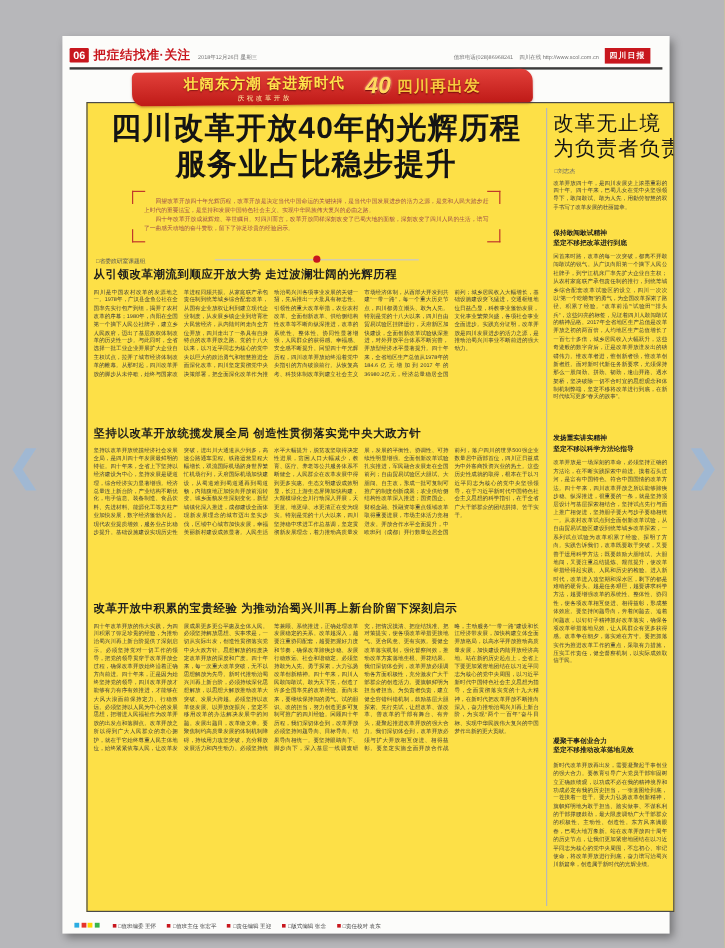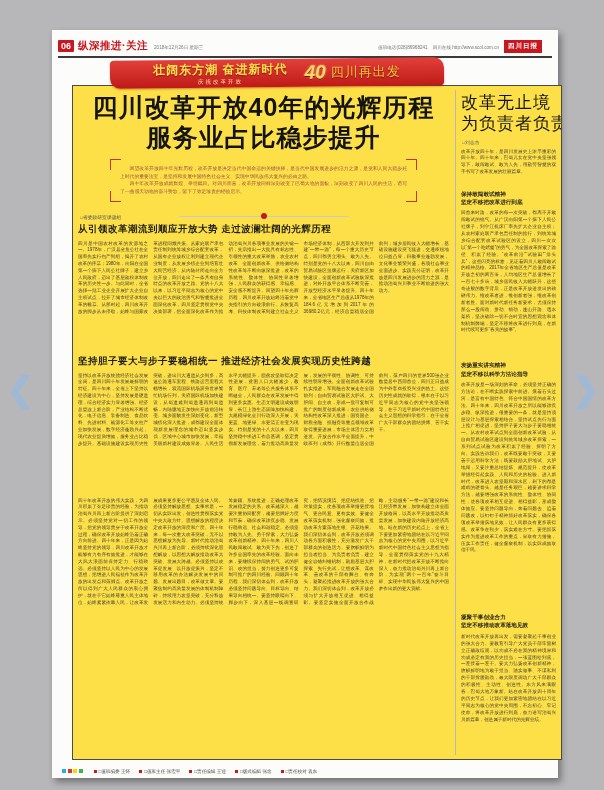--- a/index.html
+++ b/index.html
@@ -23,21 +23,21 @@
   .mast-contact, .mast-site { font-size:4.6px; color:#777; margin-right:5px; margin-top:2px; white-space:nowrap; }
   .mast-logo { background:#c8171e; color:#fff; font-size:6.5px; font-weight:bold; padding:2px 4px; letter-spacing:1px; white-space:nowrap; }
   .mast-rule { position:absolute; left:6px; right:6px; top:26px; height:1.5px; background:#3a3a3a; }
 
   
   .banner { position:absolute; left:58px; top:29px; width:334px; height:28px; background:linear-gradient(180deg,#e2403a,#bf1a17); border-radius:4px 10px 4px 10px; transform:rotate(-.6deg); display:flex; align-items:center; justify-content:center; gap:5px; box-shadow:0 1px 2px rgba(120,20,20,.4); z-index:3; padding:0 8px; }
   .banner-left { display:flex; flex-direction:column; align-items:center; }
   .banner-main { color:#ffe24a; font-weight:bold; font-size:12px; letter-spacing:1px; white-space:nowrap; text-shadow:0 1px 1px rgba(90,10,10,.6); }
   .banner-sub { color:#ffe9a0; font-size:5.5px; letter-spacing:2px; white-space:nowrap; }
   .banner-num { color:#ffd95e; font-weight:bold; font-size:19px; font-style:italic; text-shadow:0 1px 0 #7e0f0c, 0 0 2px #fff3c0;margin-left:12px; }
-  .banner-tail { color:#f8c93e; font-weight:normal; font-size:13px; letter-spacing:1px; white-space:nowrap; text-shadow:0 1px 1px #7e0f0c; }
+  .banner-tail { color:#f8c93e; font-weight:bold; font-size:13px; letter-spacing:1px; white-space:nowrap; text-shadow:0 1px 1px #7e0f0c; }
 
   
   .contentbox { position:absolute; left:20px; top:55px; width:490px; height:675px; border:1px solid #4a4a4a; background:#fde047; display:flex; }
   .main-col { width:382px; padding:6px 6px 0 5px; position:relative; }
   .col-divider { width:1px; background:#b8b8b8; margin:4px 0; }
   .side-col { flex:1; padding:6px 5px 0 5px; overflow:hidden; }
 
   
   .headline { text-align:center; color:#141414; font-weight:900; font-size:25px; line-height:1.1; letter-spacing:1px; margin-top:2px; white-space:nowrap; }
   .headline.second { font-size:25px; }
@@ -86,21 +86,21 @@
 </head>
 <body>
 
 <div class="chevron left">❮</div>
 <div class="chevron right">❯</div>
 
 <div class="page">
 
   <div class="masthead">
     <span class="page-no">06</span>
-    <span class="section-name">纵深推进·关注</span>
+    <span class="section-name">把症结找准·关注</span>
     <span class="mast-date">2018年12月26日 星期三</span>
     <span class="mast-spacer"></span>
     <span class="mast-contact">值班电话(028)86968241</span>
     <span class="mast-site">四川在线 http://www.scol.com.cn</span>
     <span class="mast-logo">四川日报</span>
   </div>
   <div class="mast-rule"></div>
 
   <div class="banner">
     <span class="banner-left">
@@ -128,23 +128,24 @@
 
       <div class="byline-row">
         <span class="main-byline">□省委政研室课题组</span>
         <span class="deco-line"></span>
         <span class="deco-dot"></span>
       </div>
 
       <div class="sec-heading">从引领改革潮流到顺应开放大势 走过波澜壮阔的光辉历程</div>
       <div class="sec-body s1">四川是中国农村改革的发源地之一。1978年，广汉县金鱼公社在全国率先实行包产到组，揭开了农村改革的序幕；1980年，向阳在全国第一个摘下人民公社牌子，建立乡人民政府，迈出了基层政权体制改革的历史性一步。与此同时，全省选择一批工业企业开展扩大企业自主权试点，拉开了城市经济体制改革的帷幕。从那时起，四川改革开放的脚步从未停歇，始终与国家改革进程同频共振。从家庭联产承包责任制到统筹城乡综合配套改革，从国有企业放权让利到建立现代企业制度，从发展乡镇企业到培育壮大民营经济，从内陆封闭走向全方位开放，四川走出了一条具有自身特点的改革开放之路。党的十八大以来，以习近平同志为核心的党中央以巨大的政治勇气和智慧推进全面深化改革，四川坚定贯彻党中央决策部署，把全面深化改革作为推动治蜀兴川各项事业发展的关键一招，先后推出一大批具有标志性、引领性的重大改革举措，农业农村改革、全面创新改革、供给侧结构性改革等不断向纵深推进，改革的系统性、整体性、协同性显著增强，人民群众的获得感、幸福感、安全感不断提升。回望四十年光辉历程，四川改革开放始终沿着党中央指引的方向破浪前行。从恢复高考、科技体制改革到建立社会主义市场经济体制，从西部大开发到共建“一带一路”，每一个重大历史节点，四川都勇立潮头、敢为人先。特别是党的十八大以来，四川自由贸易试验区挂牌运行，天府新区加快建设，全面创新改革试验纵深推进，对外开放平台体系不断完善，开放型经济水平显著提升。四十年来，全省地区生产总值从1978年的184.6亿元增加到2017年的36980.2亿元，经济总量稳居全国前列；城乡居民收入大幅增长，基础设施建设突飞猛进，交通枢纽地位日益凸显，科教事业蓬勃发展，文化事业繁荣兴盛，各项社会事业全面进步。实践充分证明，改革开放是四川发展进步的活力之源，是推动治蜀兴川事业不断前进的强大动力。</div>
 
-      <div class="sec-heading later">坚持胆子要大与步子要稳相统一 推进经济社会发展实现历史性跨越</div>
+      <div class="sec-heading later">坚持以改革开放统揽发展全局 创造性贯彻落实党中央大政方针</div>
       <div class="sec-body s2">坚持以改革开放统揽经济社会发展全局，是四川四十年发展最鲜明的特征。四十年来，全省上下坚持以经济建设为中心，坚持发展是硬道理，综合经济实力显著增强。经济总量连上新台阶，产业结构不断优化，电子信息、装备制造、食品饮料、先进材料、能源化工等支柱产业加快发展，数字经济蓬勃兴起，现代农业提质增效，服务业占比稳步提升。基础设施建设实现历史性突破，进出川大通道从少到多，高速公路通车里程、铁路运营里程大幅增长，双流国际机场跻身世界繁忙机场行列，天府国际机场加快建设，从蜀道难到蜀道通再到蜀道畅，内陆腹地正加快向开放前沿转变。城乡面貌发生深刻变化，新型城镇化深入推进，成都建设全面体现新发展理念的城市迈出坚实步伐，区域中心城市加快发展，幸福美丽新村建设成效显著。人民生活水平大幅提升，脱贫攻坚取得决定性进展，贫困人口大幅减少，教育、医疗、养老等公共服务体系不断健全，人民群众在改革发展中得到更多实惠。生态文明建设成效明显，长江上游生态屏障加快构建，大规模绿化全川行动深入开展，天更蓝、地更绿、水更清正在变为现实。特别是党的十八大以来，四川坚持稳中求进工作总基调，坚定贯彻新发展理念，着力推动高质量发展，发展的平衡性、协调性、可持续性明显增强。全面创新改革试验扎实推进，军民融合发展走在全国前列；自由贸易试验区大胆试、大胆闯、自主改，形成一批可复制可推广的制度创新成果；农业供给侧结构性改革深入推进；国资国企、财税金融、投融资等重点领域改革取得重要进展，市场主体活力竞相迸发。开放合作水平全面提升，中欧班列（成都）开行数量位居全国前列，落户四川的世界500强企业数量居中西部首位，四川正日益成为中外客商投资兴业的热土。这些历史性成就的取得，根本在于以习近平同志为核心的党中央坚强领导，在于习近平新时代中国特色社会主义思想的科学指引，在于全省广大干部群众的团结拼搏、苦干实干。</div>
 
+      <div class="sec-heading later">改革开放中积累的宝贵经验 为推动治蜀兴川再上新台阶留下深刻启示</div>
       <div class="sec-body s3">四十年改革开放的伟大实践，为四川积累了弥足珍贵的经验，为推动治蜀兴川再上新台阶提供了深刻启示。必须坚持党对一切工作的领导，把党的领导贯穿于改革开放全过程，确保改革开放始终沿着正确方向前进。四十年来，正是因为始终坚持党的领导，四川改革开放才能够有力有序有效推进，才能够在大风大浪面前保持定力、行稳致远。必须坚持以人民为中心的发展思想，把增进人民福祉作为改革开放的出发点和落脚点。改革开放之所以得到广大人民群众的衷心拥护，就在于它始终尊重人民主体地位，始终紧紧依靠人民，让改革发展成果更多更公平惠及全体人民。必须坚持解放思想、实事求是，一切从实际出发，创造性贯彻落实党中央大政方针。思想解放的程度决定改革开放的深度和广度。四十年来，每一次重大改革突破，无不以思想解放为先导。新时代推动治蜀兴川再上新台阶，必须持续深化思想解放，以思想大解放推动改革大突破、发展大跨越。必须坚持以改革促发展、以开放促振兴，坚定不移用改革的办法解决发展中的问题。发展出题目，改革做文章。要聚焦制约高质量发展的体制机制障碍，持续用力攻坚突破，充分释放发展活力和内生动力。必须坚持统筹兼顾、系统推进，正确处理改革发展稳定的关系。改革越深入，越要注重协同配套，越要把握好力度和节奏，确保改革蹄疾步稳、发展行稳致远、社会和谐稳定。必须坚持敢为人先、勇于探索，大力弘扬改革创新精神。四十年来，四川人民敢闯敢试、敢为天下先，创造了许多全国率先的改革经验。面向未来，要继续保持闯的勇气、试的胆识、改的担当，努力创造更多可复制可推广的四川经验。回顾四十年历程，我们深切体会到，改革开放必须坚持问题导向、目标导向、结果导向相统一。要坚持眼睛向下、脚步向下，深入基层一线调查研究，把情况摸清、把症结找准、把对策提实，使各项改革举措更接地气、更合民意、更有实效。要健全改革落实机制，强化督察问效，推动改革方案落地生根、开花结果。我们深切体会到，改革开放必须调动各方面积极性，充分激发广大干部群众的创造活力。要旗帜鲜明为担当者担当、为负责者负责，建立健全容错纠错机制，鼓励基层大胆探索、先行先试，让想改革、谋改革、善改革的干部有舞台、有奔头，凝聚起推进改革开放的强大合力。我们深切体会到，改革开放必须与扩大开放相互促进、相得益彰。要坚定实施全面开放合作战略，主动服务“一带一路”建设和长江经济带发展，加快构建立体全面开放格局，以高水平开放推动高质量发展，加快建设内陆开放经济高地。站在新的历史起点上，全省上下要更加紧密地团结在以习近平同志为核心的党中央周围，以习近平新时代中国特色社会主义思想为指导，全面贯彻落实党的十九大精神，在新时代把改革开放不断推向深入，奋力推动治蜀兴川再上新台阶，为实现“两个一百年”奋斗目标、实现中华民族伟大复兴的中国梦作出新的更大贡献。</div>
     </div>
 
     <div class="col-divider"></div>
 
     <div class="side-col">
       <div class="side-title">改革无止境</div>
       <div class="side-title">为负责者负责</div>
       <div class="side-byline">□刘志杰</div>
       <div class="side-body b1">改革开放四十年，是四川发展史上浓墨重彩的四十年。四十年来，巴蜀儿女在党中央坚强领导下，敢闯敢试、敢为人先，用勤劳智慧的双手书写了改革发展的壮丽篇章。</div>

